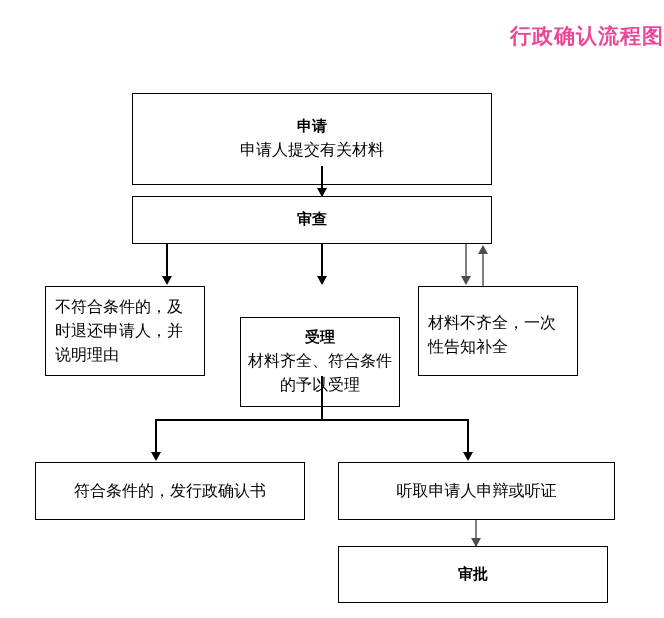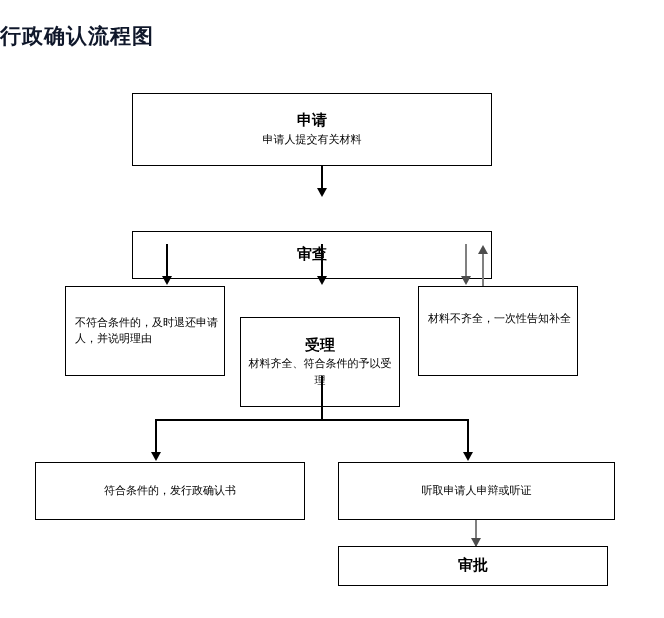--- a/index.html
+++ b/index.html
@@ -16,25 +16,25 @@
     width: 664px;
     height: 618px;
     background: #ffffff;
     overflow: hidden;
   }
   .title {
     position: absolute;
     left: 0;
     top: 22px;
     width: 664px;
-    text-align: left;
+    text-align: right;
     font-size: 21px;
     font-weight: bold;
     letter-spacing: 1px;
-    color: #0f172a;
+    color: #ec4899;
   }
   .node {
     position: absolute;
     box-sizing: border-box;
     border: 1px solid #000000;
     background: #ffffff;
     display: flex;
     flex-direction: column;
     align-items: center;
     justify-content: center;
@@ -43,21 +43,21 @@
     align-items: flex-start;
   }
   .node-head {
     font-size: 15px;
     font-weight: bold;
     line-height: 1.45;
     text-align: center;
     white-space: nowrap;
   }
   .node-body {
-    font-size: 11px;
+    font-size: 16px;
     line-height: 1.5;
     text-align: center;
   }
   .node.left-align .node-body {
     text-align: left;
     padding-left: 9px;
     padding-right: 6px;
   }
   .node-body.wrap-center {
     text-align: center;
@@ -92,45 +92,45 @@
   .arrowhead.down.gray { border-top-color: #4d4d4d; }
   .arrowhead.up.gray { border-bottom-color: #4d4d4d; }
 </style>
 </head>
 <body>
 
 <div id="canvas">
 
   <div class="title">行政确认流程图</div>
 
-  <div class="node" style="left:132px; top:93px; width:360px; height:73px;">
+  <div class="node" style="left:132px; top:93px; width:360px; height:92px;">
     <div class="node-head">申请</div>
     <div class="node-body">申请人提交有关材料</div>
   </div>
 
   <div class="vline" style="left:321px; top:166px; height:24px;"></div>
   <div class="arrowhead down" style="left:317px; top:188px;"></div>
 
-  <div class="node" style="left:132px; top:196px; width:360px; height:48px;margin-top:35px;">
+  <div class="node" style="left:132px; top:196px; width:360px; height:48px;">
     <div class="node-head">审查</div>
   </div>
 
   <div class="vline" style="left:166px; top:244px; height:34px;"></div>
   <div class="arrowhead down" style="left:162px; top:276px;"></div>
 
   <div class="vline" style="left:321px; top:244px; height:34px;"></div>
   <div class="arrowhead down" style="left:317px; top:276px;"></div>
 
   <div class="vline gray" style="left:465px; top:244px; height:34px;"></div>
   <div class="arrowhead down gray" style="left:461px; top:276px;"></div>
 
   <div class="vline gray" style="left:482px; top:253px; height:33px;"></div>
   <div class="arrowhead up gray" style="left:478px; top:245px;"></div>
 
-  <div class="node left-align" style="left:45px; top:286px; width:160px; height:90px;margin-left:20px;">
+  <div class="node left-align" style="left:45px; top:286px; width:160px; height:90px;">
     <div class="node-body">不符合条件的，及时退还申请人，并说明理由</div>
   </div>
 
   <div class="node" style="left:240px; top:286px; width:160px; height:90px;margin-top:31px;">
     <div class="node-head">受理</div>
     <div class="node-body wrap-center">材料齐全、符合条件的予以受理</div>
   </div>
 
   <div class="node left-align" style="left:418px; top:286px; width:160px; height:90px; justify-content:flex-start; padding-top:24px;">
     <div class="node-body">材料不齐全，一次性告知补全</div>
@@ -149,17 +149,17 @@
     <div class="node-body">听取申请人申辩或听证</div>
   </div>
 
   <div class="node" style="left:35px; top:462px; width:270px; height:58px;">
     <div class="node-body">符合条件的，发行政确认书</div>
   </div>
 
   <div class="vline gray" style="left:475px; top:520px; height:26px;"></div>
   <div class="arrowhead down gray" style="left:471px; top:538px;"></div>
 
-  <div class="node" style="left:338px; top:546px; width:270px; height:40px;">
+  <div class="node" style="left:338px; top:546px; width:270px; height:57px;">
     <div class="node-head">审批</div>
   </div>
 
 </div>
 
 </body></html>

